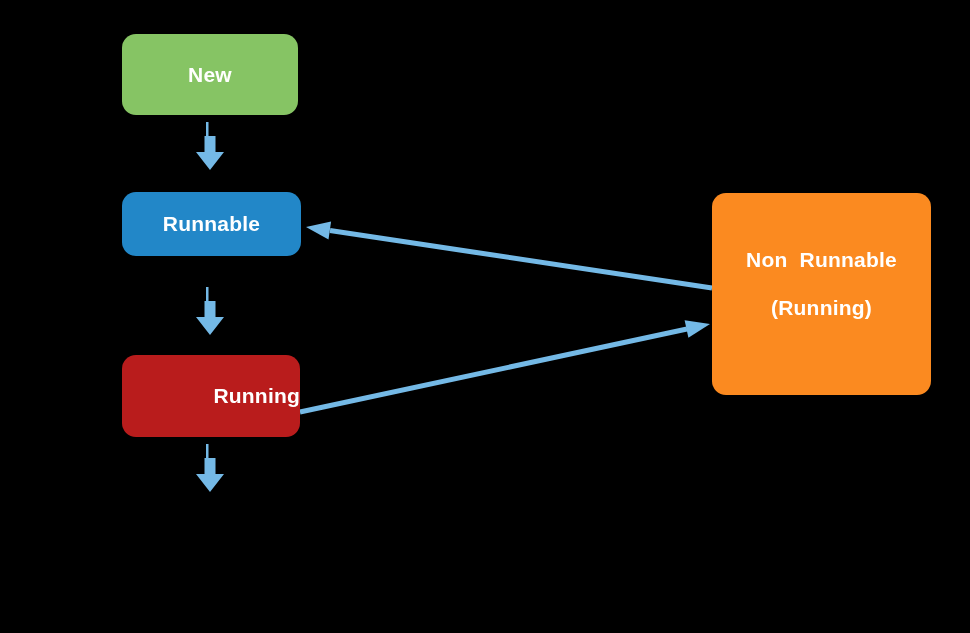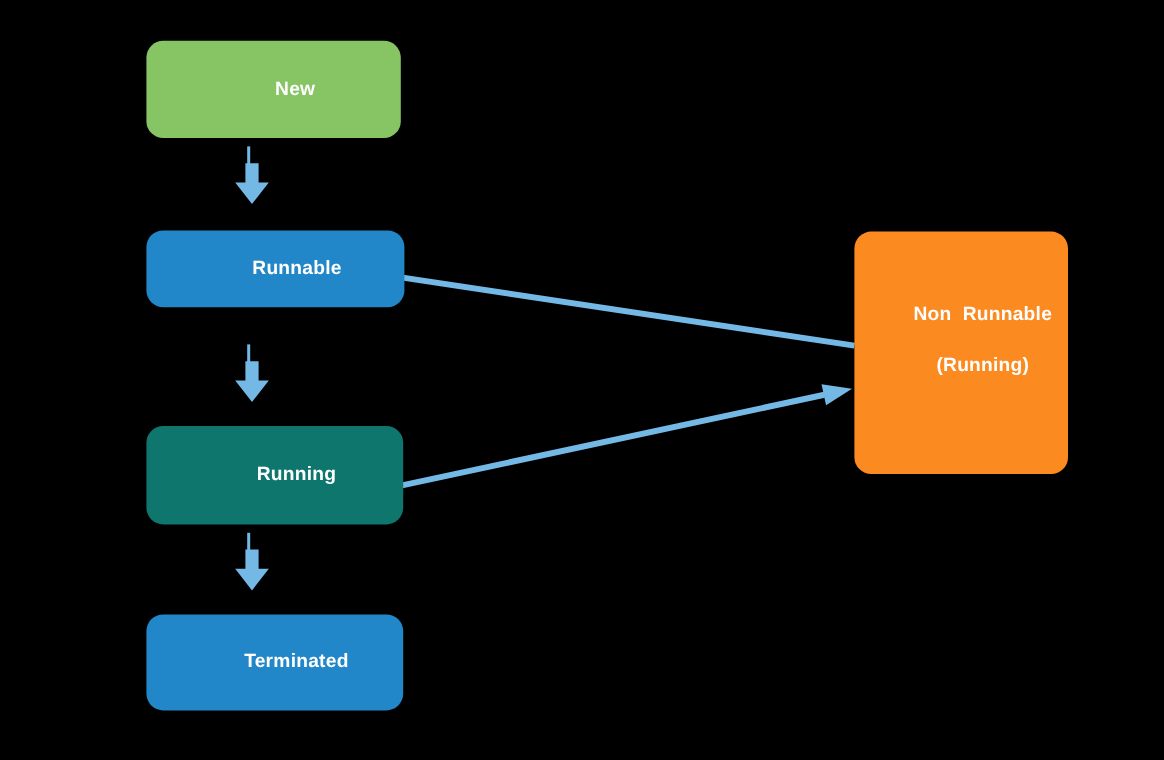--- a/index.html
+++ b/index.html
@@ -22,34 +22,33 @@
     height: 633px;
   }
   .node {
     position: absolute;
     border-radius: 14px;
     display: flex;
     align-items: center;
     justify-content: center;
     color: #fff;
     font-weight: bold;
-    font-size: 16px;
+    font-size: 21px;
     letter-spacing: 0.2px;
-    padding-left: 36px;
   }
   .node-label {
     white-space: pre;
     text-align: center;
   }
   .node-new        { left: 122px; top: 34px;  width: 176px; height: 81px; }
   .node-runnable   { left: 122px; top: 192px; width: 179px; height: 64px; }
   .node-running    { left: 122px; top: 355px; width: 178px; height: 82px; }
   .node-terminated { left: 122px; top: 512px; width: 178px; height: 80px; }
   .node-non-runnable {
-    left: 712px; top: 193px; width: 178px; height: 202px;
+    left: 712px; top: 193px; width: 219px; height: 202px;
     flex-direction: column;
     gap: 24px;
     padding-bottom: 20px;
     box-sizing: border-box;
   }
 </style>
 </head>
 <body>
 
 <div class="stage" style="background-color: rgb(0, 0, 0);">
@@ -83,26 +82,23 @@
   </svg>
 
   <div class="node node-new" style="background-color: rgb(134, 196, 100);">
     <span class="node-label">New</span>
   </div>
 
   <div class="node node-runnable" style="background-color: rgb(34, 135, 200);">
     <span class="node-label">Runnable</span>
   </div>
 
-  <div class="node node-running" style="background-color: #0f766e;">
+  <div class="node node-running" style="background-color: #b91c1c; justify-content: flex-end;">
     <span class="node-label">Running</span>
   </div>
 
-  <div class="node node-terminated" style="background-color: rgb(34, 135, 200);">
-    <span class="node-label">Terminated</span>
-  </div>
 
   <div class="node node-non-runnable" style="background-color: rgb(251, 138, 32);">
     <span class="node-label">Non  Runnable</span>
     <span class="node-label">(Running)</span>
   </div>
 
 </div>
 
 </body></html>

